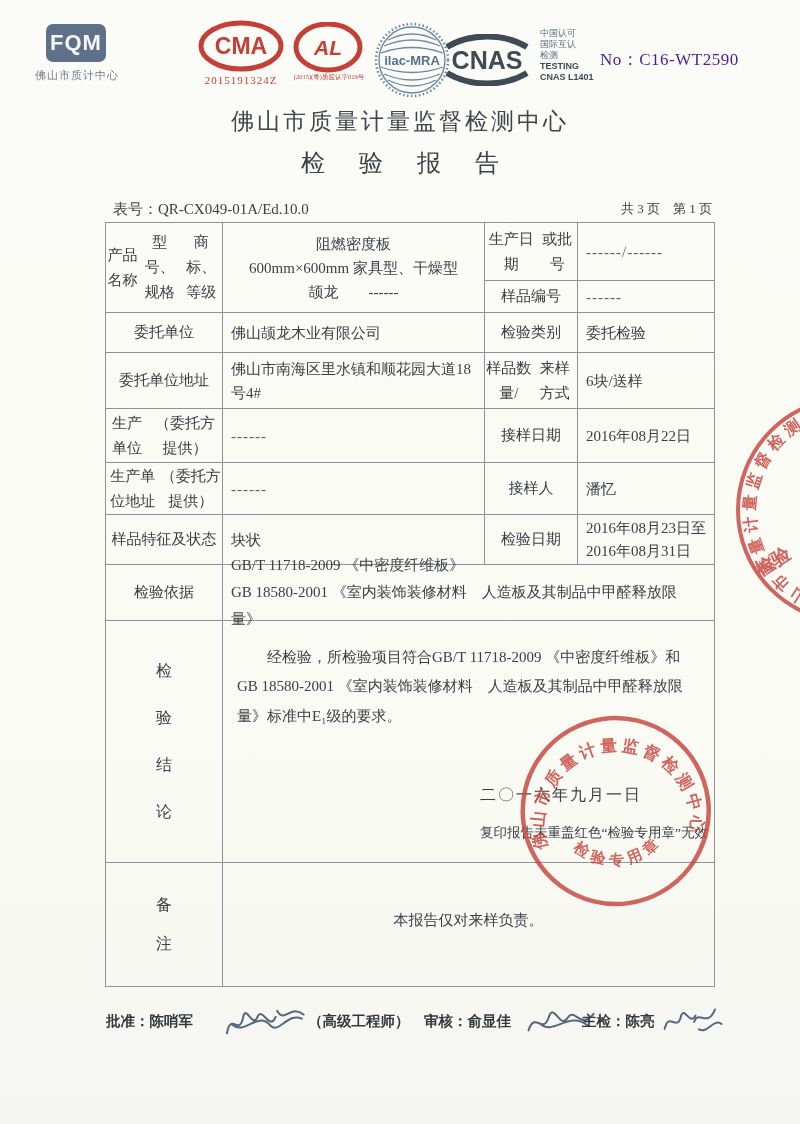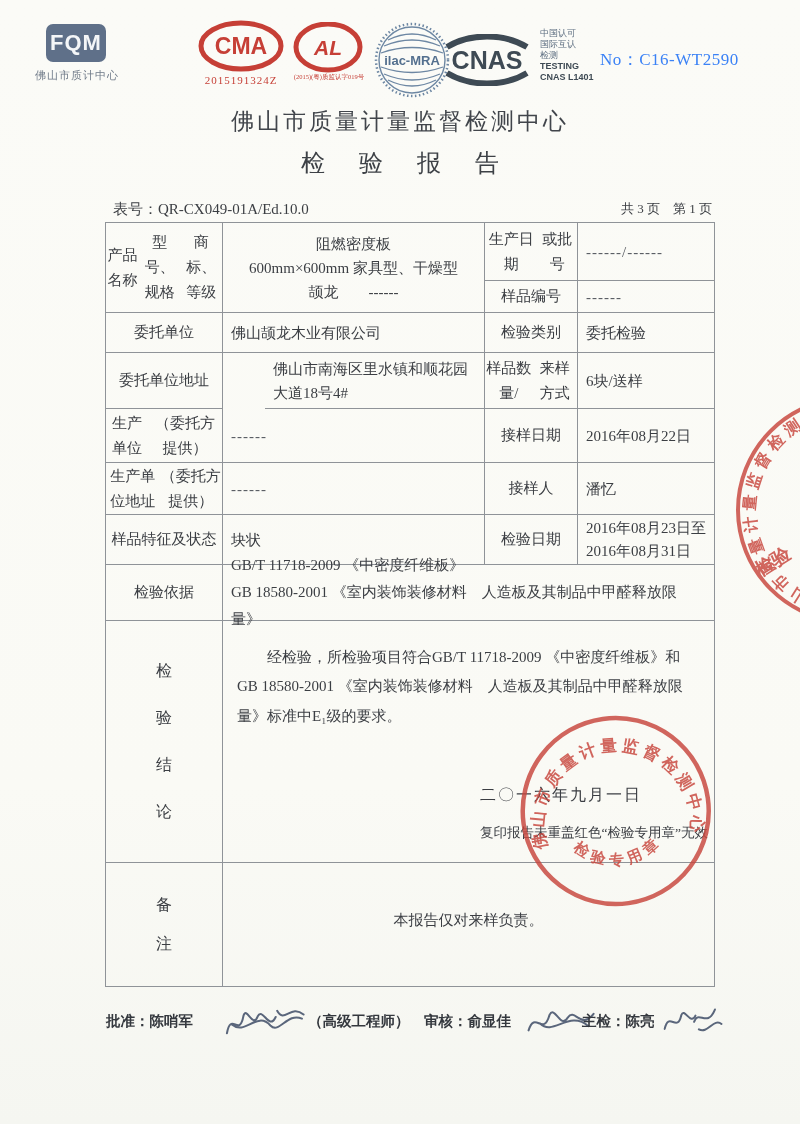--- a/index.html
+++ b/index.html
@@ -14,21 +14,21 @@
   .abs { position: absolute; }
 
   
   .fqm-box { width:60px; height:38px; background:#5f7089; border-radius:7px;
     display:flex; align-items:center; justify-content:center;
     color:#f4f6f8; font-family:"Liberation Sans",sans-serif; font-weight:bold; font-size:22px; letter-spacing:1px;}
   .fqm-cap { width:110px; text-align:center; font-size:11px; color:#6f7a88; letter-spacing:1px; }
   .red-cap { text-align:center; color:#c63f36; }
   .cnas-lines { font-size:9px; color:#5d6e80; line-height:11px; font-family:"Liberation Sans",sans-serif; }
   .cnas-bold { color:#3e4a54; font-weight:bold; }
-  .report-no { font-size:17px; color:#3b82f6; letter-spacing:0.5px; }
+  .report-no { font-size:17px; color:#4c1d95; letter-spacing:0.5px; }
 
   
   .org-title { width:800px; text-align:center; font-size:23px; letter-spacing:3px; color:#41454b; }
   .report-title { width:800px; text-align:center; font-size:24px; letter-spacing:34px; padding-left:34px; color:#3d4146; }
   .meta-left { font-size:15px; color:#3b3e43; }
   .meta-right { font-size:13px; color:#3b3e43; }
 
   
   .doc-table {
     left:105px; top:222px; width:610px;
@@ -155,21 +155,21 @@
   <div class="cell lab b-r b-b" style="grid-area:3/3/4/4;">
     <span>检验类别</span>
   </div>
   <div class="cell val b-b" style="grid-area:3/4/4/5;">
     <span>委托检验</span>
   </div>
 
   <div class="cell lab b-r b-b" style="grid-area:4/1/5/2;">
     <span>委托单位地址</span>
   </div>
-  <div class="cell val b-r b-b" style="grid-area:4/2/5/3;margin-left:42px;">
+  <div class="cell val b-r b-b" style="grid-area:4/2/5/3;">
     <span>佛山市南海区里水镇和顺花园大道18号4#</span>
   </div>
   <div class="cell lab b-r b-b" style="grid-area:4/3/5/4;">
     <span>样品数量/</span>
     <span>来样方式</span>
   </div>
   <div class="cell val b-b" style="grid-area:4/4/5/5;">
     <span>6块/送样</span>
   </div>
 

